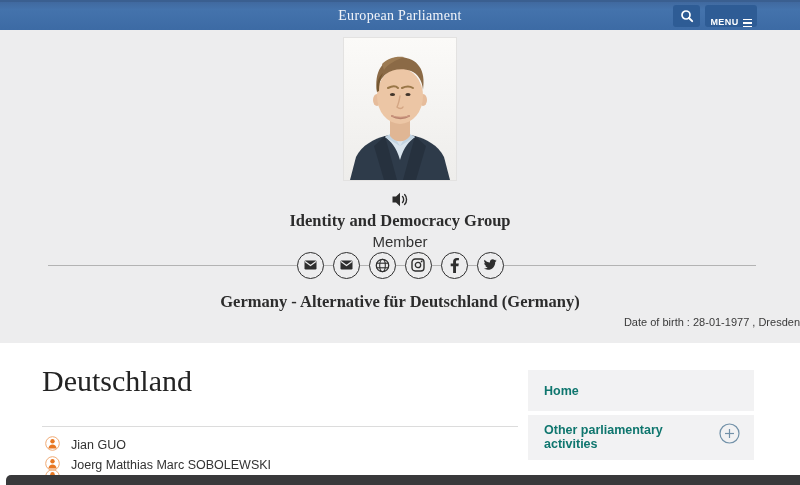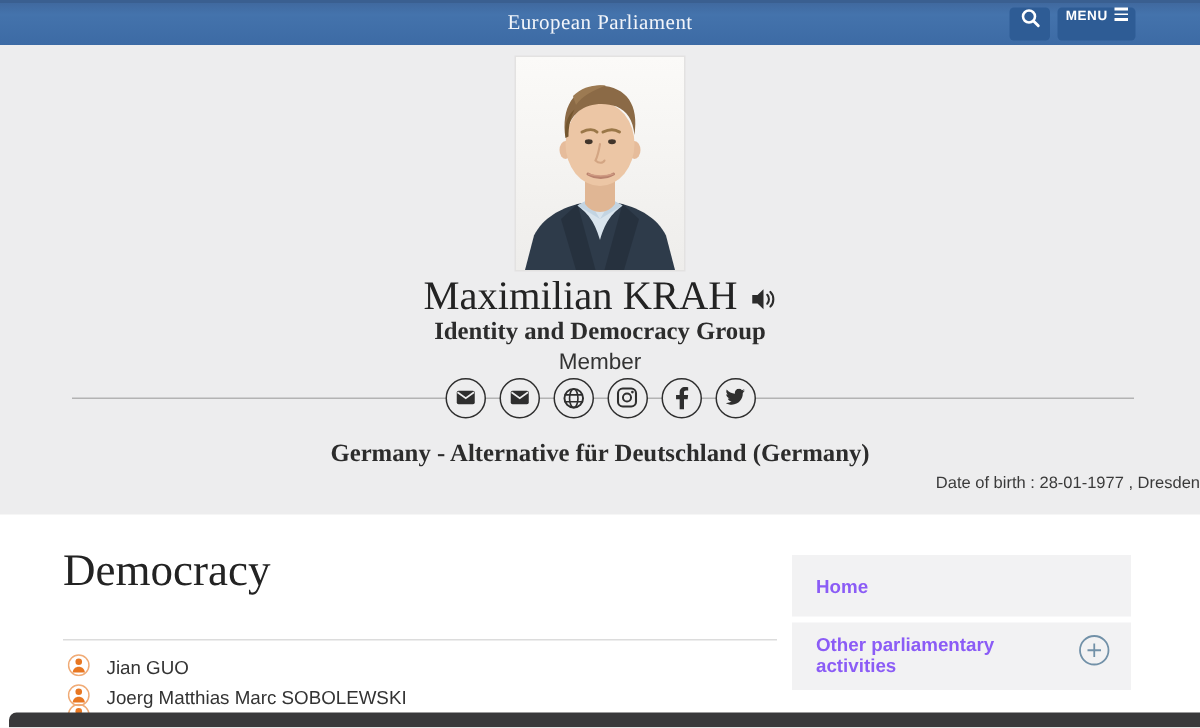--- a/index.html
+++ b/index.html
@@ -17,21 +17,21 @@
     border-top:2px solid #3a5f90;
     box-shadow:inset 0 -1px 0 #6f93bf;
   }
   .topbar-title {
     position:absolute; left:0; right:0; top:0; height:28px;
     text-align:center; line-height:27px;
     color:#f2f5fa; font-family:"Liberation Serif", serif; font-size:14px; letter-spacing:.3px;
   }
   .hdr-btn {
     position:absolute; top:3px; height:22px; border-radius:3px;
-    background:#2e5c95; display:flex; align-items:flex-start; justify-content:center;
+    background:#2e5c95; display:flex; align-items:flex-end; justify-content:center;
     cursor:pointer;
   }
   .btn-search { left:673px; width:27px; }
   .btn-menu { left:705px; width:52px; gap:4px; }
   .btn-menu .menu-label { color:#ffffff; font-size:9px; font-weight:bold; letter-spacing:.4px; }
   .hamburger { display:flex; flex-direction:column; gap:2px; }
   .hamburger i { display:block; width:9px; height:1.5px; background:#ffffff; }
 
   
   .hero {
@@ -101,21 +101,21 @@
   .assist-row.r2 { top:470px; }
 
   
   .sidebar { position:absolute; left:528px; top:370px; width:226px; }
   .side-item {
     height:41px; background:#f2f2f3; margin-bottom:4px;
     display:flex; align-items:center; justify-content:space-between;
     padding:0 14px 0 16px; cursor:pointer;
   }
   .side-item.last { height:45px; align-items:flex-start; padding-top:8px; }
-  .side-label { font-size:12.5px; font-weight:bold; color:#8b5cf6; }
+  .side-label { font-size:12.5px; font-weight:bold; color:#0f766e; }
 
   
   .bottom-bar {
     position:absolute; left:6px; right:0; top:475px; height:10px;
     background:#39393b; border-top-left-radius:5px; z-index:5;
   }
 </style>
 </head>
 <body>
 
@@ -181,21 +181,20 @@
         <ellipse cx="64" cy="56.5" rx="2.6" ry="1.6" fill="#41352b"></ellipse>
 
         <path d="M56,58 C55,64 54,67 53,69 C55,71 58,71 59,69" stroke="#d3a583" stroke-width="1.4" fill="none" stroke-linecap="round"></path>
 
         <path d="M48,78 C53,81 60,81 65,78" stroke="#b9826e" stroke-width="2" fill="none" stroke-linecap="round"></path>
         <path d="M48,78 C53,79.5 60,79.5 65,78" stroke="#cf9a82" stroke-width="1" fill="none"></path>
       </svg>
     </div>
 
     <div class="member-name">
-      <span>Maximilian KRAH</span>
       <span class="speaker">
         <svg width="17" height="15" viewBox="0 0 17 15">
           <polygon points="0.5,4.6 4,4.6 8,0.8 8,14.2 4,10.4 0.5,10.4" fill="#2b2b2b"></polygon>
           <path d="M10.5,4.5 C12,6 12,9 10.5,10.5" stroke="#2b2b2b" stroke-width="1.4" fill="none" stroke-linecap="round"></path>
           <path d="M12.6,2.6 C15.2,5 15.2,10 12.6,12.4" stroke="#2b2b2b" stroke-width="1.4" fill="none" stroke-linecap="round"></path>
         </svg>
       </span>
     </div>
 
     <div class="group-name">Identity and Democracy Group</div>
@@ -241,21 +240,21 @@
             <path d="M13.6,1.4 C13.1,1.6 12.6,1.8 12.1,1.8 C12.7,1.5 13.1,1 13.3,0.4 C12.8,0.7 12.2,1 11.6,1.1 C11.1,0.5 10.4,0.2 9.6,0.2 C8.1,0.2 6.9,1.4 6.9,2.9 C6.9,3.1 6.9,3.3 7,3.5 C4.8,3.4 2.8,2.3 1.5,0.7 C1.3,1.1 1.2,1.5 1.2,2 C1.2,2.9 1.7,3.7 2.4,4.2 C2,4.2 1.6,4.1 1.2,3.9 L1.2,3.9 C1.2,5.2 2.1,6.3 3.4,6.6 C3.2,6.7 2.9,6.7 2.7,6.7 C2.5,6.7 2.4,6.7 2.2,6.6 C2.5,7.7 3.5,8.5 4.7,8.5 C3.8,9.2 2.6,9.6 1.4,9.6 C1.2,9.6 1,9.6 0.8,9.6 C2,10.3 3.4,10.8 4.9,10.8 C9.6,10.8 12.2,6.8 12.2,3.4 L12.2,3 C12.7,2.6 13.2,2 13.6,1.4 Z" fill="#2e2e2e"></path>
           </svg>
         </span>
       </div>
     </div>
 
     <div class="country-party">Germany - Alternative für Deutschland (Germany)</div>
     <div class="birth">Date of birth : 28-01-1977 , Dresden</div>
   </div>
 
-  <div class="assist-title">Democracy</div>
+  <div class="assist-title">Deutschland</div>
   <div class="assist-rule"></div>
 
   <div class="assist-row r0">
     <span>
       <svg width="15" height="15" viewBox="0 0 15 15">
         <circle cx="7.5" cy="7.5" r="6.8" fill="none" stroke="#f0ab76" stroke-width="1"></circle>
         <circle cx="7.5" cy="5.2" r="2.2" fill="#e87722"></circle>
         <path d="M3.4,12.4 C3.7,9.9 5.4,8.5 7.5,8.5 C9.6,8.5 11.3,9.9 11.6,12.4 Z" fill="#e87722"></path>
       </svg>
     </span>

